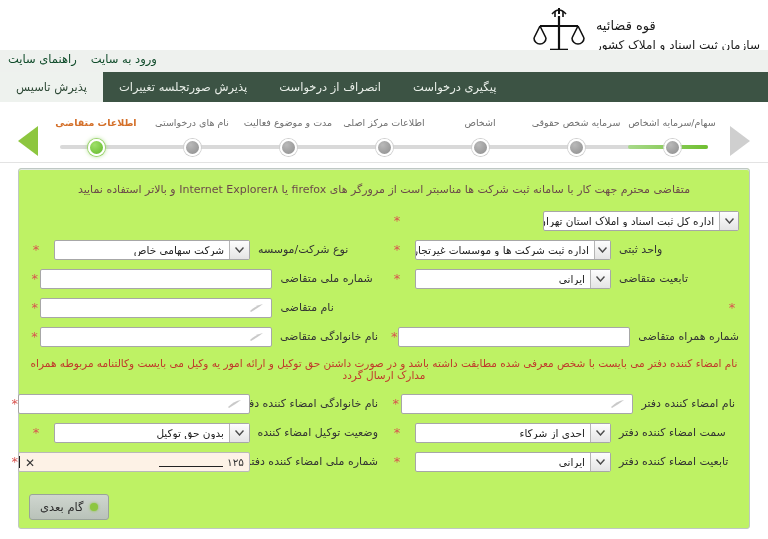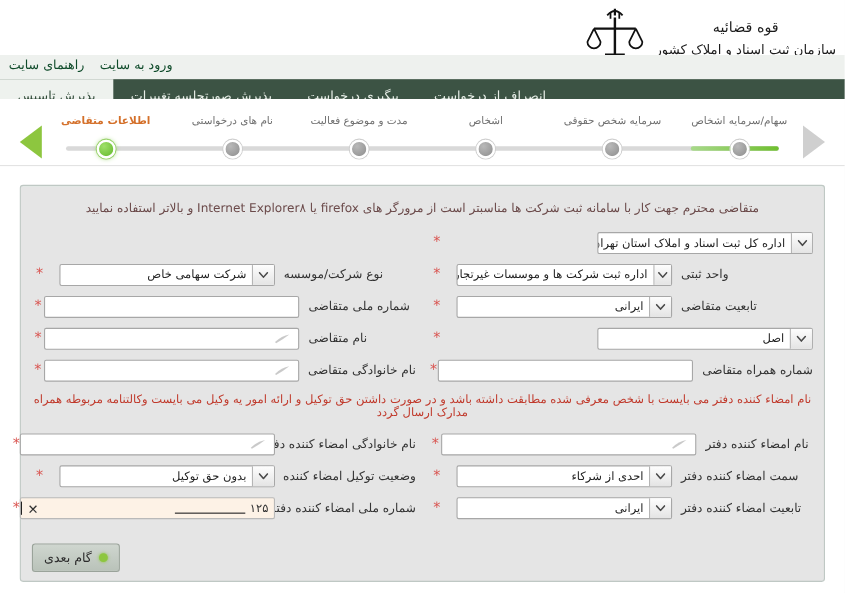--- a/index.html
+++ b/index.html
@@ -7,33 +7,33 @@
     width:768px;height:539px;overflow:hidden;
     background:#ffffff;
     font-family:"DejaVu Sans","Liberation Sans",sans-serif;
     direction:rtl;
   }
   .page{position:relative;width:768px;height:539px;background:#fff;}
 
   
   .header{position:relative;height:72px;background:#ffffff;}
   .logo-wrap{position:absolute;top:4px;right:8px;display:flex;align-items:center;gap:6px;}
-  .logo-text{display:flex;flex-direction:column;align-items:center;justify-content:center;
+  .logo-text{display:flex;flex-direction:column;align-items:flex-end;justify-content:center;
     line-height:1.5;color:#1b1b1b;}
   .logo-text .l1{font-size:13px;letter-spacing:.5px;}
   .logo-text .l2{font-size:12px;}
   .emblem{width:62px;height:62px;}
 
   .toplinks{position:absolute;top:50px;right:0;left:0;height:22px;
     background:#eef1ee;border-bottom:1px solid #d8ded8;}
   .toplinks .inner{position:absolute;right:auto;left:8px;top:2px;display:flex;gap:14px;}
   .toplinks a{color:#0f4b2a;font-size:11.5px;text-decoration:none;}
 
   
-  .navbar{position:relative;height:18px;background:#3c5344;}
+  .navbar{position:relative;height:30px;background:#3c5344;}
   .navtabs{position:absolute;left:0;right:0;top:0;height:30px;display:flex;
     flex-direction:row-reverse;align-items:stretch;justify-content:flex-start;padding-right:0;}
   .navtab{display:flex;align-items:center;padding:0 16px;color:#e9efe9;font-size:11.5px;
     white-space:nowrap;cursor:pointer;}
   .navtab.active{background:#eef2ee;color:#2f4a37;}
   .navspacer{flex:1 1 auto;}
 
   
   .stepper{position:relative;height:60px;background:#ffffff;border-bottom:1px solid #e3e3e3;}
   .rail{position:absolute;top:43px;left:60px;right:60px;height:4px;background:#d9d9d9;border-radius:2px;}
@@ -51,21 +51,21 @@
     box-shadow:0 0 0 1px #9bd36e,0 0 5px #9bd36e;}
   .arrow-l{position:absolute;top:24px;right:auto;left:18px;width:0;height:0;
     border-top:15px solid transparent;border-bottom:15px solid transparent;
     border-right:20px solid #8dc63f;}
   .arrow-r{position:absolute;top:24px;right:18px;width:0;height:0;
     border-top:15px solid transparent;border-bottom:15px solid transparent;
     border-left:20px solid #cfcfcf;}
 
   
   .panel{position:absolute;top:168px;left:18px;right:18px;bottom:10px;
-    background:#e5e5e5;border:1px solid #bfc8c4;border-radius:3px;
+    background:#bef264;border:1px solid #bfc8c4;border-radius:3px;
     box-shadow:inset 0 1px 0 #e2e8e5;padding:8px 10px;box-sizing:border-box;}
   .notice{text-align:center;color:#6b4a4a;font-size:11px;padding:6px 0 10px;}
   .warn{text-align:center;color:#c0392b;font-size:10.5px;padding:6px 0 8px;}
 
   .grid{display:flex;flex-direction:row;gap:0;}
   .col{width:50%;box-sizing:border-box;}
   .col.right{padding-left:6px;}
   .col.left{padding-right:6px;}
 
   .row{display:flex;flex-direction:row;align-items:center;height:29px;}
@@ -128,22 +128,22 @@
         <a href="#">ورود به سایت</a>
         <a href="#">راهنمای سایت</a>
       </div>
     </div>
   </div>
 
   <div class="navbar">
     <div class="navtabs">
       <div class="navtab active">پذیرش تاسیس</div>
       <div class="navtab">پذیرش صورتجلسه تغییرات</div>
+      <div class="navtab">انصراف از درخواست</div>
       <div class="navtab">پیگیری درخواست</div>
-      <div class="navtab">انصراف از درخواست</div>
       <div class="navspacer"></div>
     </div>
   </div>
 
   <div class="stepper">
     <div class="rail"></div>
     <div class="rail-done"></div>
     <div class="arrow-r"></div>
     <div class="arrow-l"></div>
     <div class="steps">
@@ -153,20 +153,24 @@
       </div>
       <div class="step">
         <span class="lbl">نام های درخواستی</span>
         <span class="dot"></span>
       </div>
       <div class="step">
         <span class="lbl">مدت و موضوع فعالیت</span>
         <span class="dot"></span>
       </div>
       <div class="step">
+        <span class="lbl">اطلاعات مرکز اصلی</span>
+        <span class="dot"></span>
+      </div>
+      <div class="step">
         <span class="lbl">اشخاص</span>
         <span class="dot"></span>
       </div>
       <div class="step">
         <span class="lbl">سرمایه شخص حقوقی</span>
         <span class="dot"></span>
       </div>
       <div class="step">
         <span class="lbl">سهام/سرمایه اشخاص</span>
         <span class="dot"></span>
@@ -220,30 +224,20 @@
                     <path d="M0.5 0.5 L4.5 5 L8.5 0.5" fill="none" stroke="#4a4a4a" stroke-width="1.4"></path>
                   </svg>
               </span>
               <span class="val">ایرانی</span>
             </span>
           </span>
           <span class="req">*</span>
         </div>
 
         <div class="row">
-          <span class="ctrl">
-            <span class="sel">
-              <span class="caret">
-                <svg width="9" height="6" viewBox="0 0 9 6">
-                    <path d="M0.5 0.5 L4.5 5 L8.5 0.5" fill="none" stroke="#4a4a4a" stroke-width="1.4"></path>
-                  </svg>
-              </span>
-              <span class="val">اصل</span>
-            </span>
-          </span>
           <span class="req">*</span>
         </div>
 
         <div class="row">
           <span class="lab">شماره همراه متقاضی</span>
           <span class="ctrl">
             <span class="txt wide">
               <span class="tval"></span>
             </span>
           </span>

